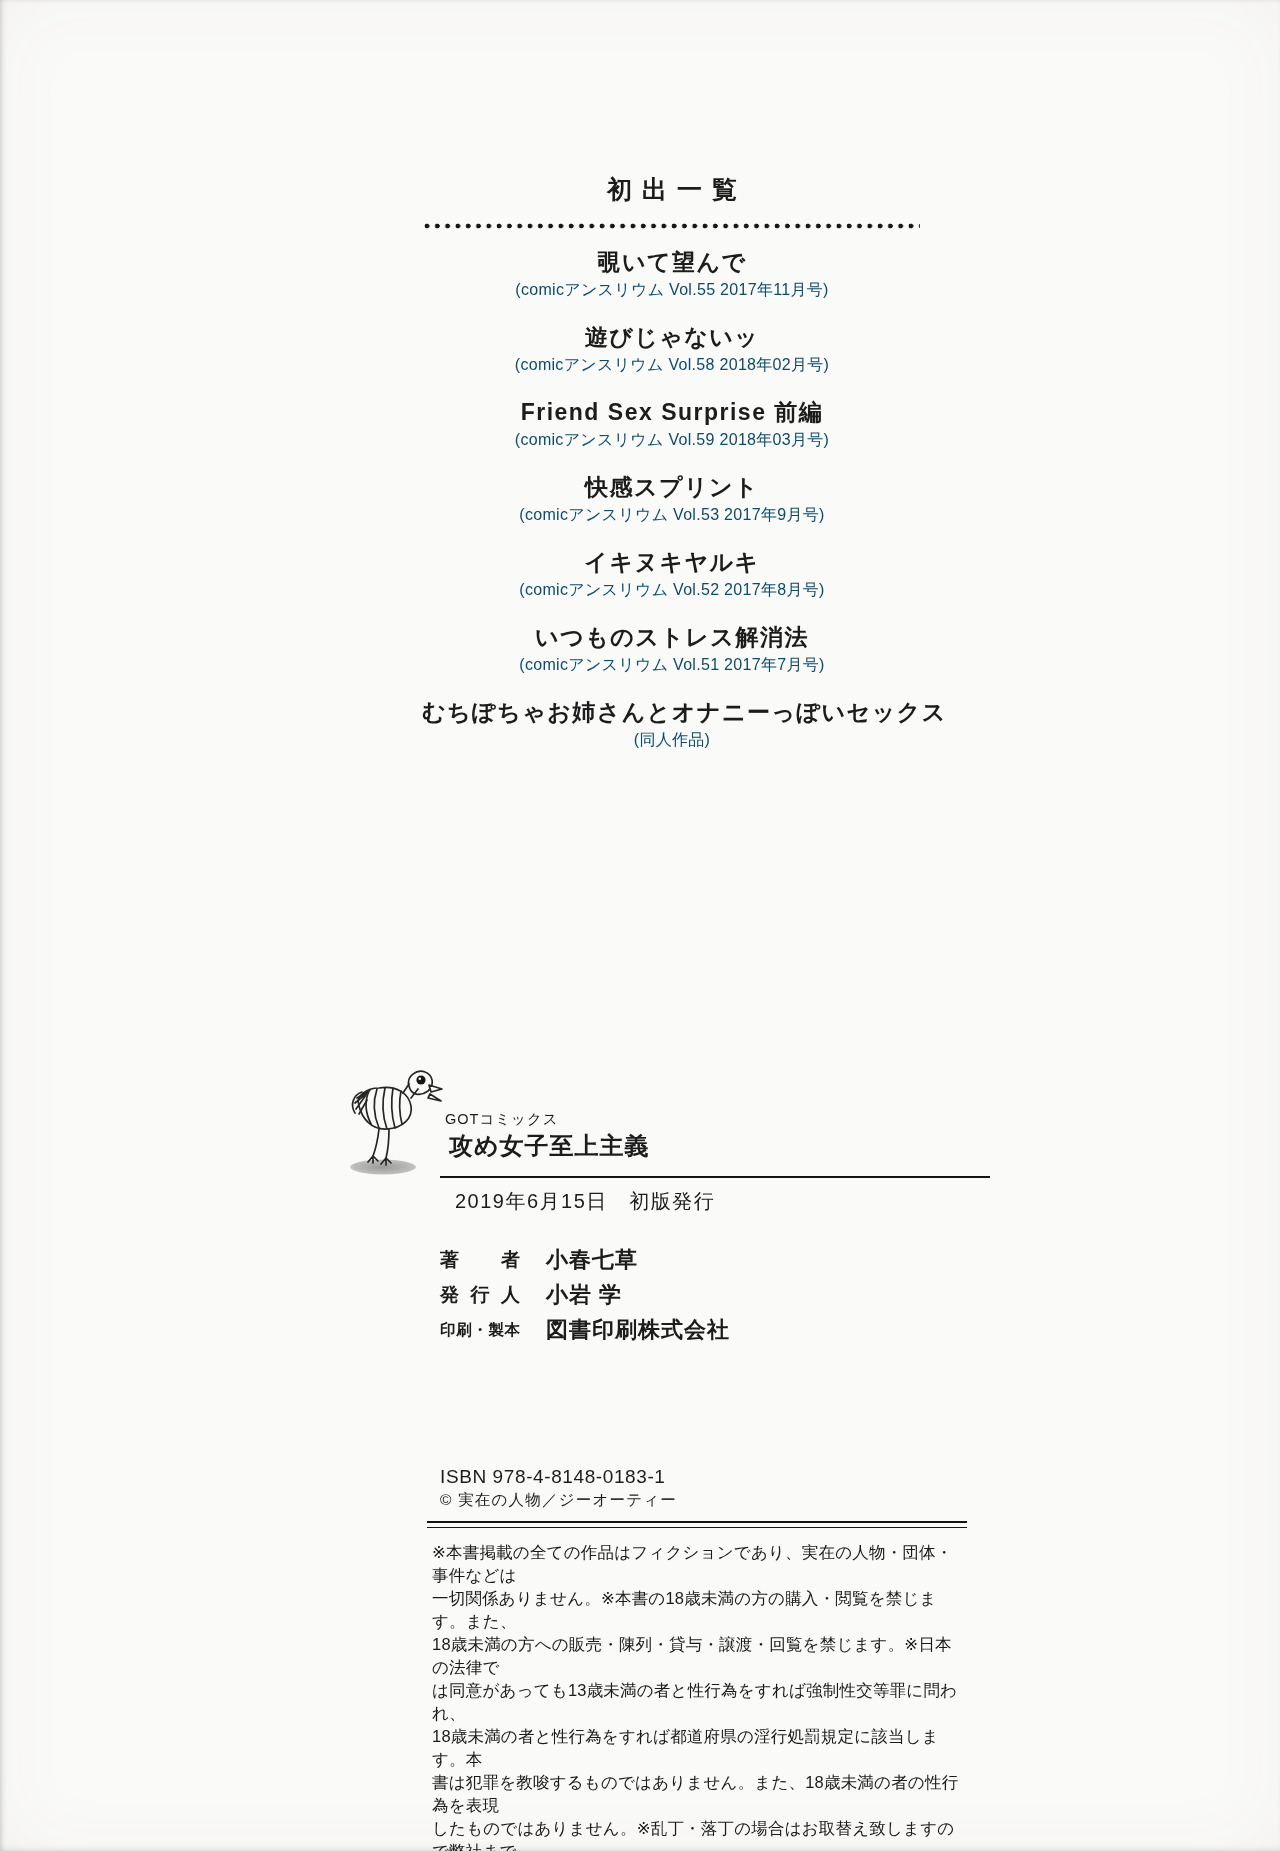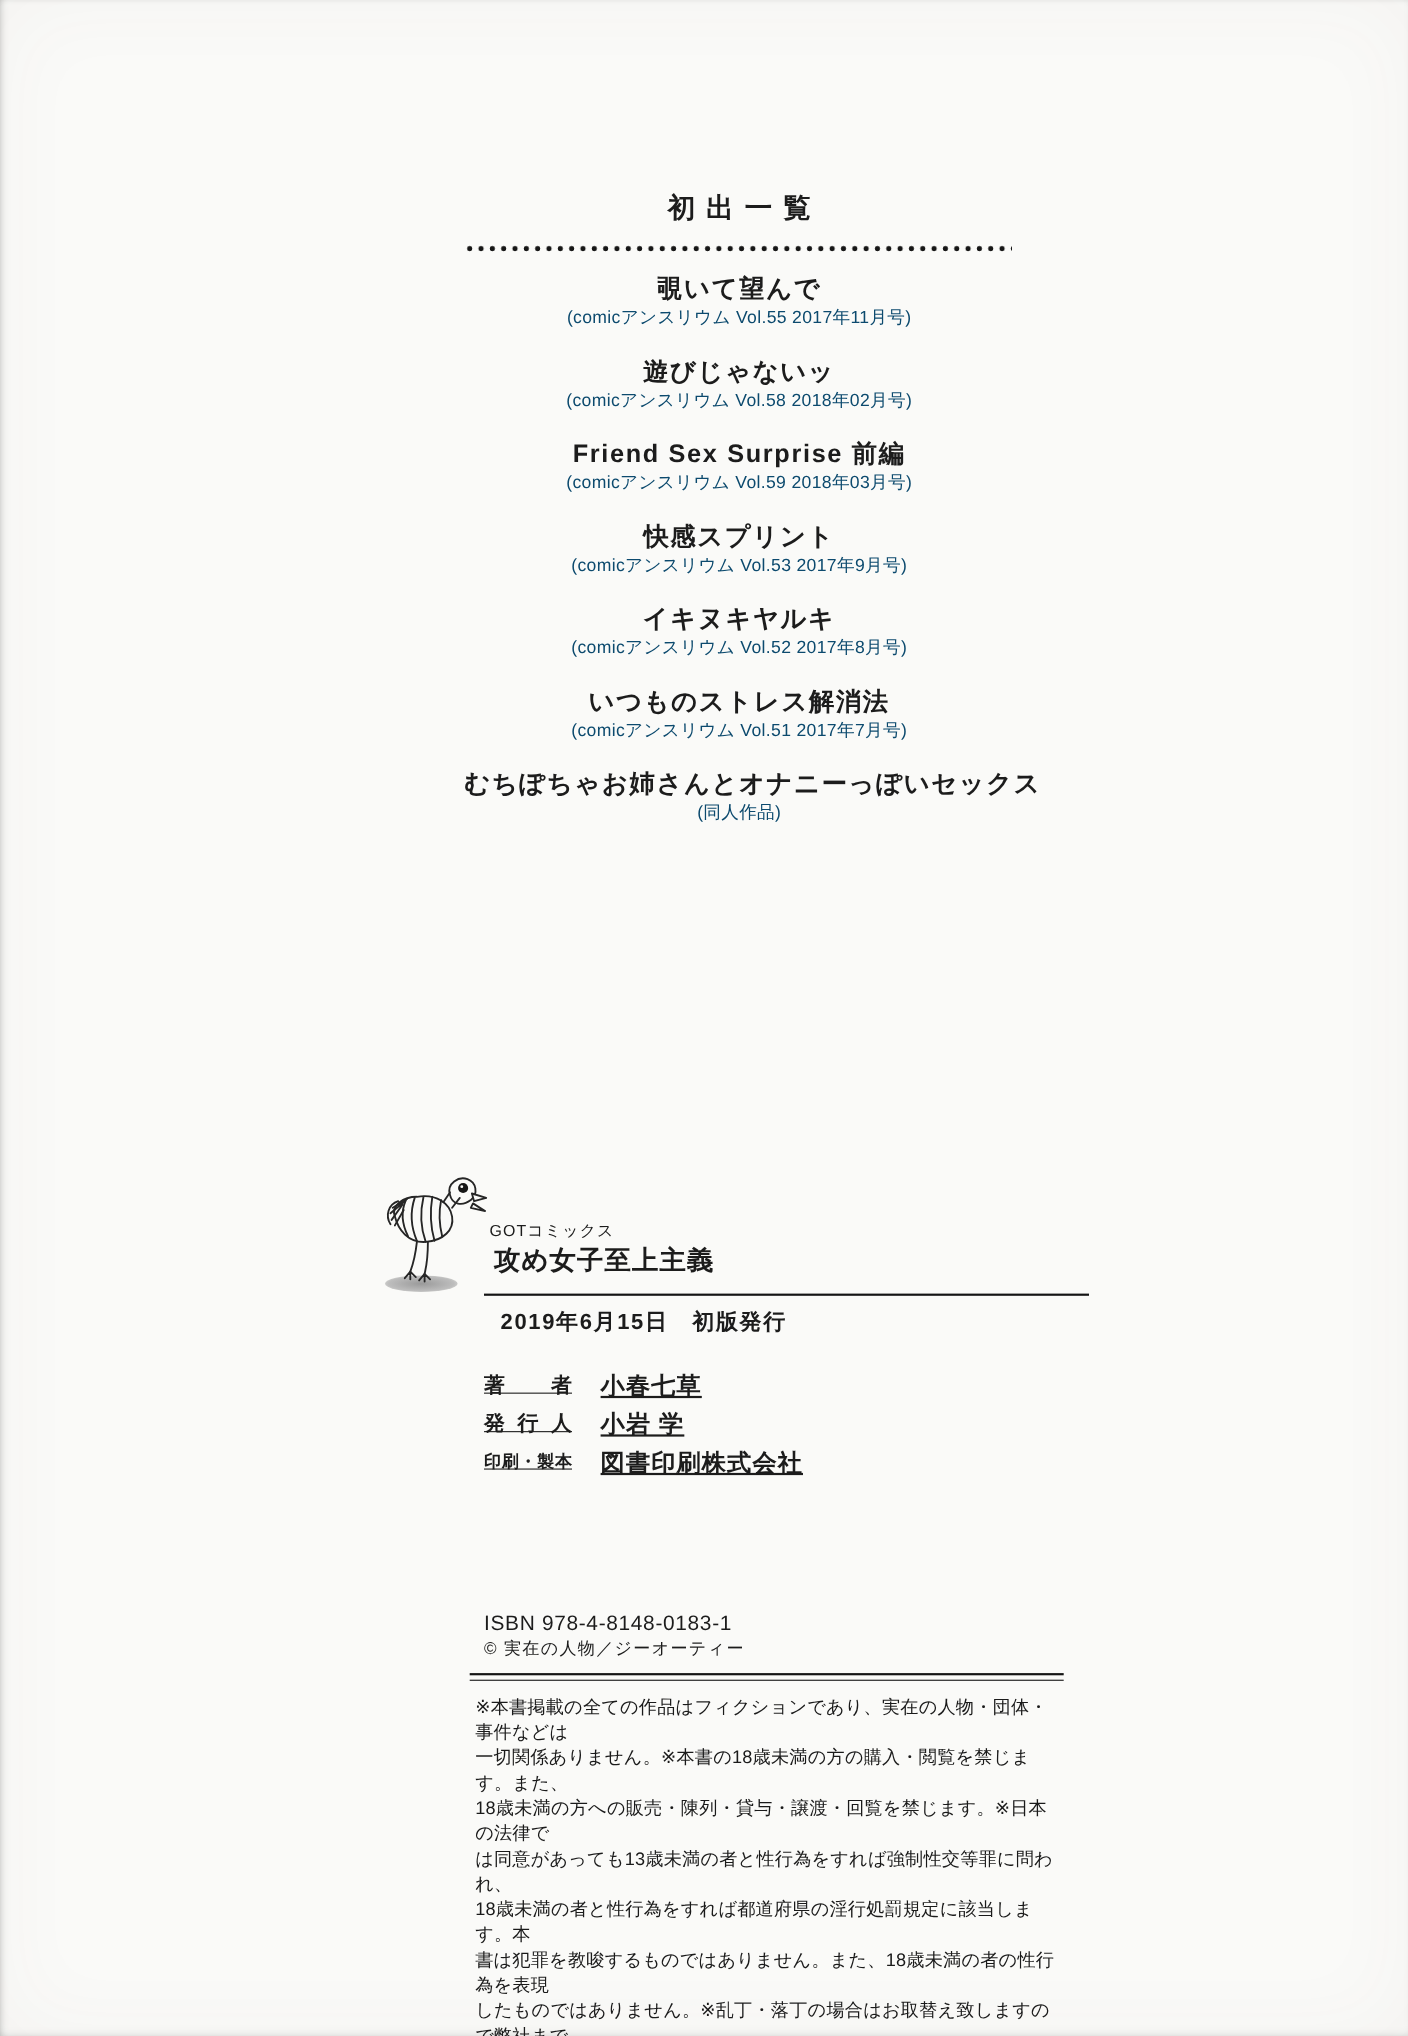--- a/index.html
+++ b/index.html
@@ -29,24 +29,24 @@
   .fp-entry{height:75px;}
   .fp-entry-title{font-size:23px;font-weight:bold;letter-spacing:1.5px;line-height:30px;white-space:nowrap;}
   .fp-entry-source{font-size:16px;letter-spacing:.3px;line-height:20px;margin-top:3px;color:#0c4a6e;white-space:nowrap;}
 
   
   .colophon{position:absolute;left:345px;top:1066px;width:700px;height:470px;}
   .logo-svg{position:absolute;left:0;top:2px;width:100px;height:108px;}
   .imprint{position:absolute;left:100px;top:44px;font-size:14.5px;letter-spacing:1px;}
   .book-title{position:absolute;left:104px;top:64px;font-size:24px;font-weight:bold;letter-spacing:1px;white-space:nowrap;}
   .title-rule{position:absolute;left:95px;top:110px;width:550px;border-top:2.5px solid #141414;}
-  .edition{position:absolute;left:110px;top:122px;font-size:20px;font-weight:bold;letter-spacing:1.5px;white-space:nowrap;}
+  .edition{position:absolute;left:110px;top:122px;font-size:20px;font-weight:normal;letter-spacing:1.5px;white-space:nowrap;}
 
   .col-table{position:absolute;left:95px;top:180px;width:520px;}
-  .col-row{display:flex;align-items:flex-start;margin-bottom:7px;text-decoration:underline;}
+  .col-row{display:flex;align-items:flex-start;margin-bottom:7px;}
   .col-label{width:80px;flex:none;font-size:19px;font-weight:bold;line-height:28px;
              text-align:justify;text-align-last:justify;}
   .col-row.small-label .col-label{font-size:15.5px;}
   .col-bar{border-left:2px solid #141414;margin:0 14px 0 10px;}
   .col-value{font-size:22px;font-weight:bold;letter-spacing:1px;line-height:28px;white-space:nowrap;}
   .col-sub{font-weight:normal;font-size:16.5px;letter-spacing:.3px;line-height:19.5px;margin:4px 0 2px 9px;}
 
   .isbn{position:absolute;left:95px;top:400px;font-size:19px;letter-spacing:.6px;line-height:22px;}
   .copyright{position:absolute;left:95px;top:423px;font-size:15.5px;letter-spacing:1.2px;line-height:22px;}
 

